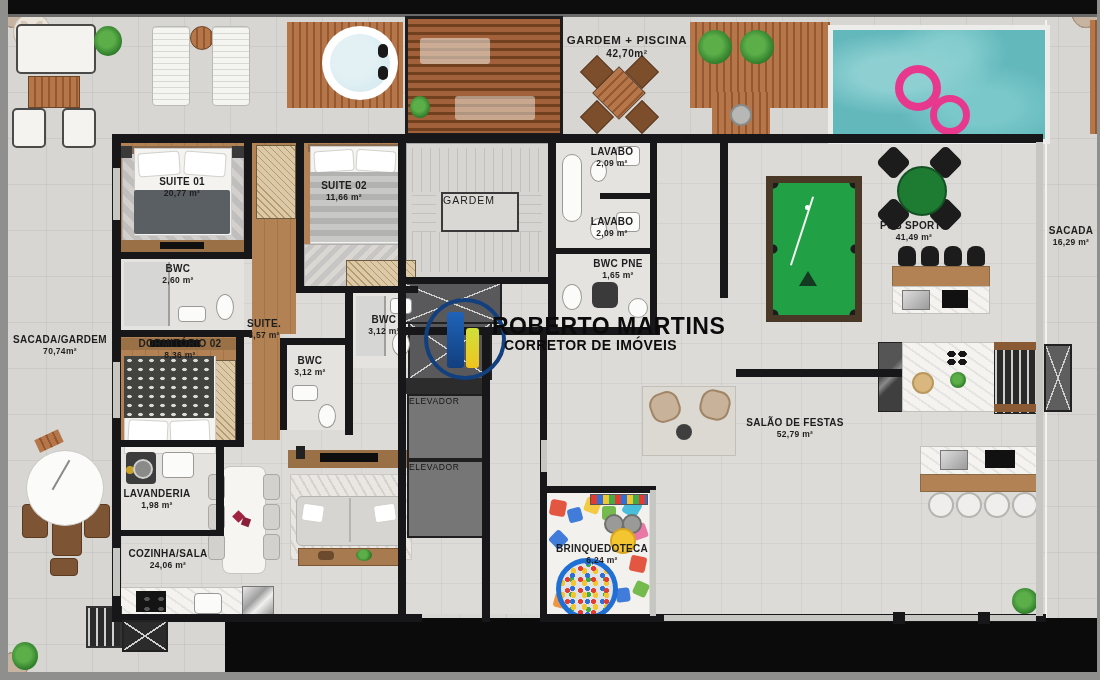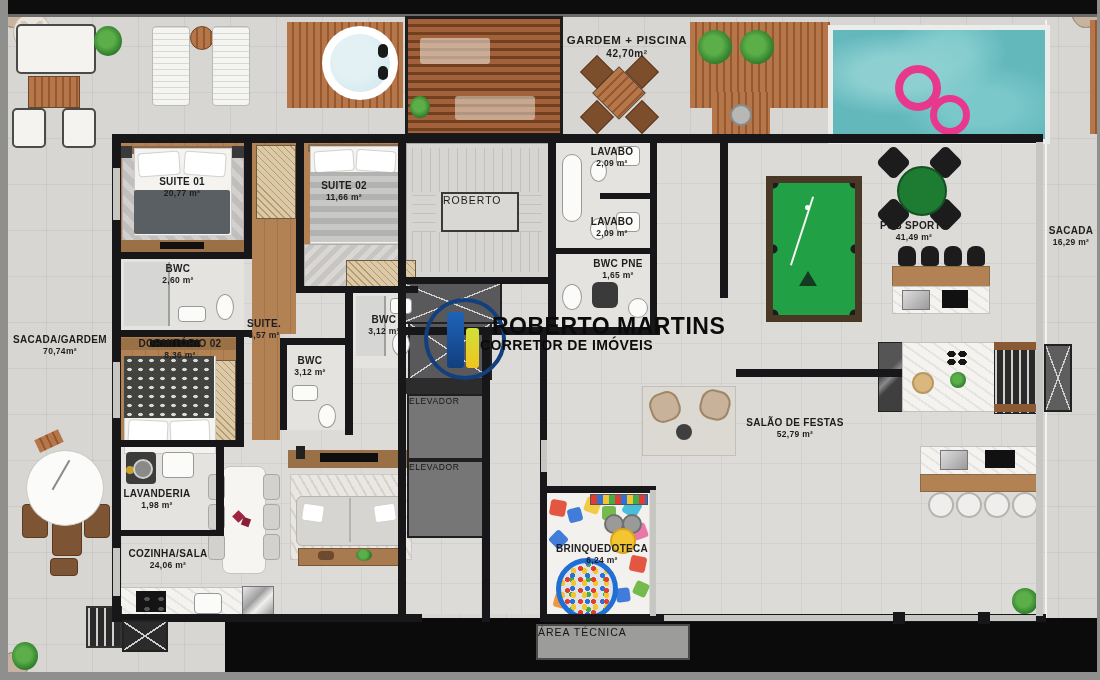--- a/index.html
+++ b/index.html
@@ -55,21 +55,21 @@
       linear-gradient(to bottom right,transparent calc(50% - 3px),#d3c8b9 calc(50% - 3px) calc(50% + 3px),transparent calc(50% + 3px));
       background-size:60% 60%;background-position:center;background-repeat:no-repeat;}
   .rug1{background:repeating-linear-gradient(45deg,#c3cad1 0 6px,#d9dde1 6px 12px);opacity:.85;z-index:4;border:1px solid #b2b8be}
   .rug2{background:repeating-linear-gradient(-45deg,#cdd3d8 0 5px,#e2e5e8 5px 10px);opacity:.85;z-index:4;border:1px solid #b2b8be}
   .escl{background:#d9d8d5;border:2px solid #3a3a3a;z-index:9;display:flex;align-items:center;justify-content:center;
       font-size:10.5px;font-weight:700;letter-spacing:1px;color:#1c1c1c}
   .treads{background:repeating-linear-gradient(90deg,#c2c1be 0 1px,transparent 1px 9px);z-index:5}
   .treadsh{background:repeating-linear-gradient(0deg,#c2c1be 0 1px,transparent 1px 9px);z-index:5}
   .wm{z-index:50}
   .wm-t1{position:absolute;left:492px;top:313px;font-size:23px;font-weight:800;letter-spacing:.5px;color:#0b0b0b;z-index:50;white-space:nowrap}
-  .wm-t2{position:absolute;left:480px;top:337px;font-size:14px;font-weight:800;letter-spacing:.4px;color:#0b0b0b;z-index:50;white-space:nowrap}
+  .wm-t2{position:absolute;left:504px;top:337px;font-size:14px;font-weight:800;letter-spacing:.4px;color:#0b0b0b;z-index:50;white-space:nowrap}
   .wm-ring{left:424px;top:298px;width:74px;height:74px;border:4px solid var(--logo-blue,#123f7e);border-radius:50%;z-index:49}
   .tec{background:#9c9c9a;border:2px solid #4a4a48;z-index:25;display:flex;align-items:center;justify-content:center;
       font-size:10.5px;font-weight:700;letter-spacing:1px;color:#161616}
   .pool{background:
       radial-gradient(ellipse at 30% 40%,#8ed0d2 0 18%,transparent 45%),
       radial-gradient(ellipse at 70% 70%,#7ac8ca 0 16%,transparent 40%),
       radial-gradient(ellipse at 55% 20%,#83cccd 0 12%,transparent 35%),
       var(--pool,#63b8bc);
       border:5px solid #ececea;z-index:6}
   .ring{border-style:solid;border-color:var(--float-pink,#e8388e);border-radius:50%;z-index:9;background:transparent}
@@ -238,21 +238,21 @@
   <i class="fx" style="left:194px;top:593px;width:26px;height:19px"></i>
   <i style="left:242px;top:586px;width:30px;height:30px;background:linear-gradient(135deg,#e8e8e8,#9e9e9e 40%,#f0f0ef 60%,#8a8a89);border:1px solid #777;z-index:9"></i>
   <i class="grate" style="left:86px;top:606px;width:32px;height:38px;border:2px solid #333"></i>
   <i class="xbox xl" style="left:122px;top:620px;width:42px;height:28px;background-color:#2b2b2b;z-index:22"></i>
 
   <i style="left:406px;top:143px;width:142px;height:134px;background:#d6d5d2;border:1px solid #a9a8a5;z-index:4"></i>
   <i class="treads" style="left:412px;top:148px;width:130px;height:44px"></i>
   <i class="treads" style="left:412px;top:232px;width:130px;height:40px"></i>
   <i class="treadsh" style="left:412px;top:192px;width:24px;height:40px"></i>
   <i class="treadsh" style="left:518px;top:192px;width:24px;height:40px"></i>
-  <i class="escl" style="left:441px;top:192px;width:74px;height:36px"><span>ROBERTO</span></i>
+  <i class="escl" style="left:441px;top:192px;width:74px;height:36px"><span>GARDEM</span></i>
 
   <i class="xbox xl" style="left:402px;top:282px;width:96px;height:38px"></i>
   <i class="xbox xl" style="left:408px;top:322px;width:80px;height:54px"></i>
   <i style="left:400px;top:378px;width:90px;height:16px;background:#2c2c2c;z-index:8"></i>
   <i class="elev" style="left:407px;top:394px;width:78px;height:62px"><span>ELEVADOR</span></i>
   <i class="elev" style="left:407px;top:460px;width:78px;height:74px"><span>ELEVADOR</span></i>
 
   <i style="left:547px;top:493px;width:102px;height:121px;background:#f2f1ee;z-index:3"></i>
   <i class="pz" style="left:550px;top:500px;width:16px;height:16px;background:#e0452f;transform:rotate(10deg)"></i>
   <i class="pz" style="left:568px;top:508px;width:14px;height:14px;background:#2e6fd8;transform:rotate(-15deg)"></i>
@@ -411,21 +411,20 @@
   <i class="g" style="left:1036px;top:142px;width:7px;height:474px"></i>
   <i class="w" style="left:1036px;top:134px;width:7px;height:26px"></i>
   <i class="w" style="left:1036px;top:280px;width:7px;height:120px"></i>
   <i class="w" style="left:1036px;top:560px;width:7px;height:56px"></i>
   <i class="g" style="left:650px;top:490px;width:6px;height:126px"></i>
   <i class="g" style="left:664px;top:615px;width:372px;height:6px;z-index:22"></i>
   <i class="w" style="left:893px;top:612px;width:12px;height:12px;z-index:23"></i>
   <i class="w" style="left:978px;top:612px;width:12px;height:12px;z-index:23"></i>
   <i class="g" style="left:541px;top:440px;width:6px;height:32px;z-index:22"></i>
 
-  <i class="tec" style="left:536px;top:624px;width:150px;height:32px"><span>ÁREA TÉCNICA</span></i>
 
   <div class="rl" style="left:182px;top:176px"><span>SUITE 01</span><span class="ar">20,77 m²</span></div>
   <div class="rl" style="left:344px;top:180px"><span>SUITE 02</span><span class="ar">11,66 m²</span></div>
   <div class="rl" style="left:178px;top:263px"><span>BWC</span><span class="ar">2,60 m²</span></div>
   <div class="rl" style="left:264px;top:318px"><span>SUITE.</span><span class="ar">3,57 m²</span></div>
   <div class="rl" style="left:612px;top:146px"><span>LAVABO</span><span class="ar">2,09 m²</span></div>
   <div class="rl" style="left:612px;top:216px"><span>LAVABO</span><span class="ar">2,09 m²</span></div>
   <div class="rl" style="left:618px;top:258px"><span>BWC PNE</span><span class="ar">1,65 m²</span></div>
   <div class="rl" style="left:384px;top:314px"><span>BWC</span><span class="ar">3,12 m²</span></div>
   <div class="rl" style="left:310px;top:355px"><span>BWC</span><span class="ar">3,12 m²</span></div>

